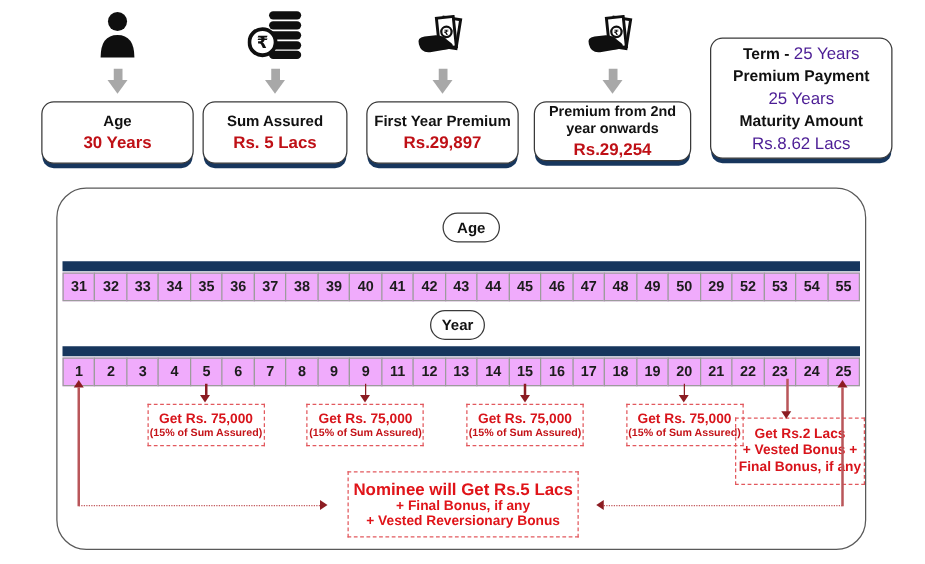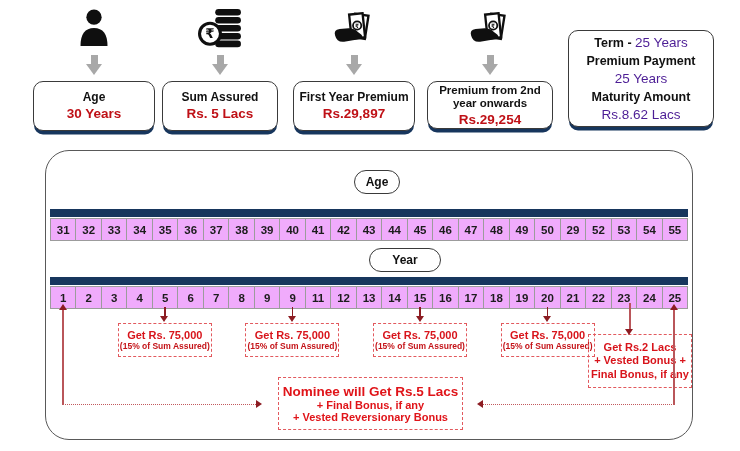--- a/index.html
+++ b/index.html
@@ -173,21 +173,21 @@
     <div class="cell">48</div>
     <div class="cell">49</div>
     <div class="cell">50</div>
     <div class="cell">29</div>
     <div class="cell">52</div>
     <div class="cell">53</div>
     <div class="cell">54</div>
     <div class="cell">55</div>
   </div>
 
-<div class="pill" style="left:369px;top:248px;width:72px;height:24px;">
+<div class="pill" style="left:344px;top:248px;width:44px;height:24px;">
   <span>Year</span>
 </div>
 <div class="bar" style="top:277px;"></div>
 <div class="cellrow" style="top:286px;" id="year-row">
     <div class="cell">1</div>
     <div class="cell">2</div>
     <div class="cell">3</div>
     <div class="cell">4</div>
     <div class="cell">5</div>
     <div class="cell">6</div>

